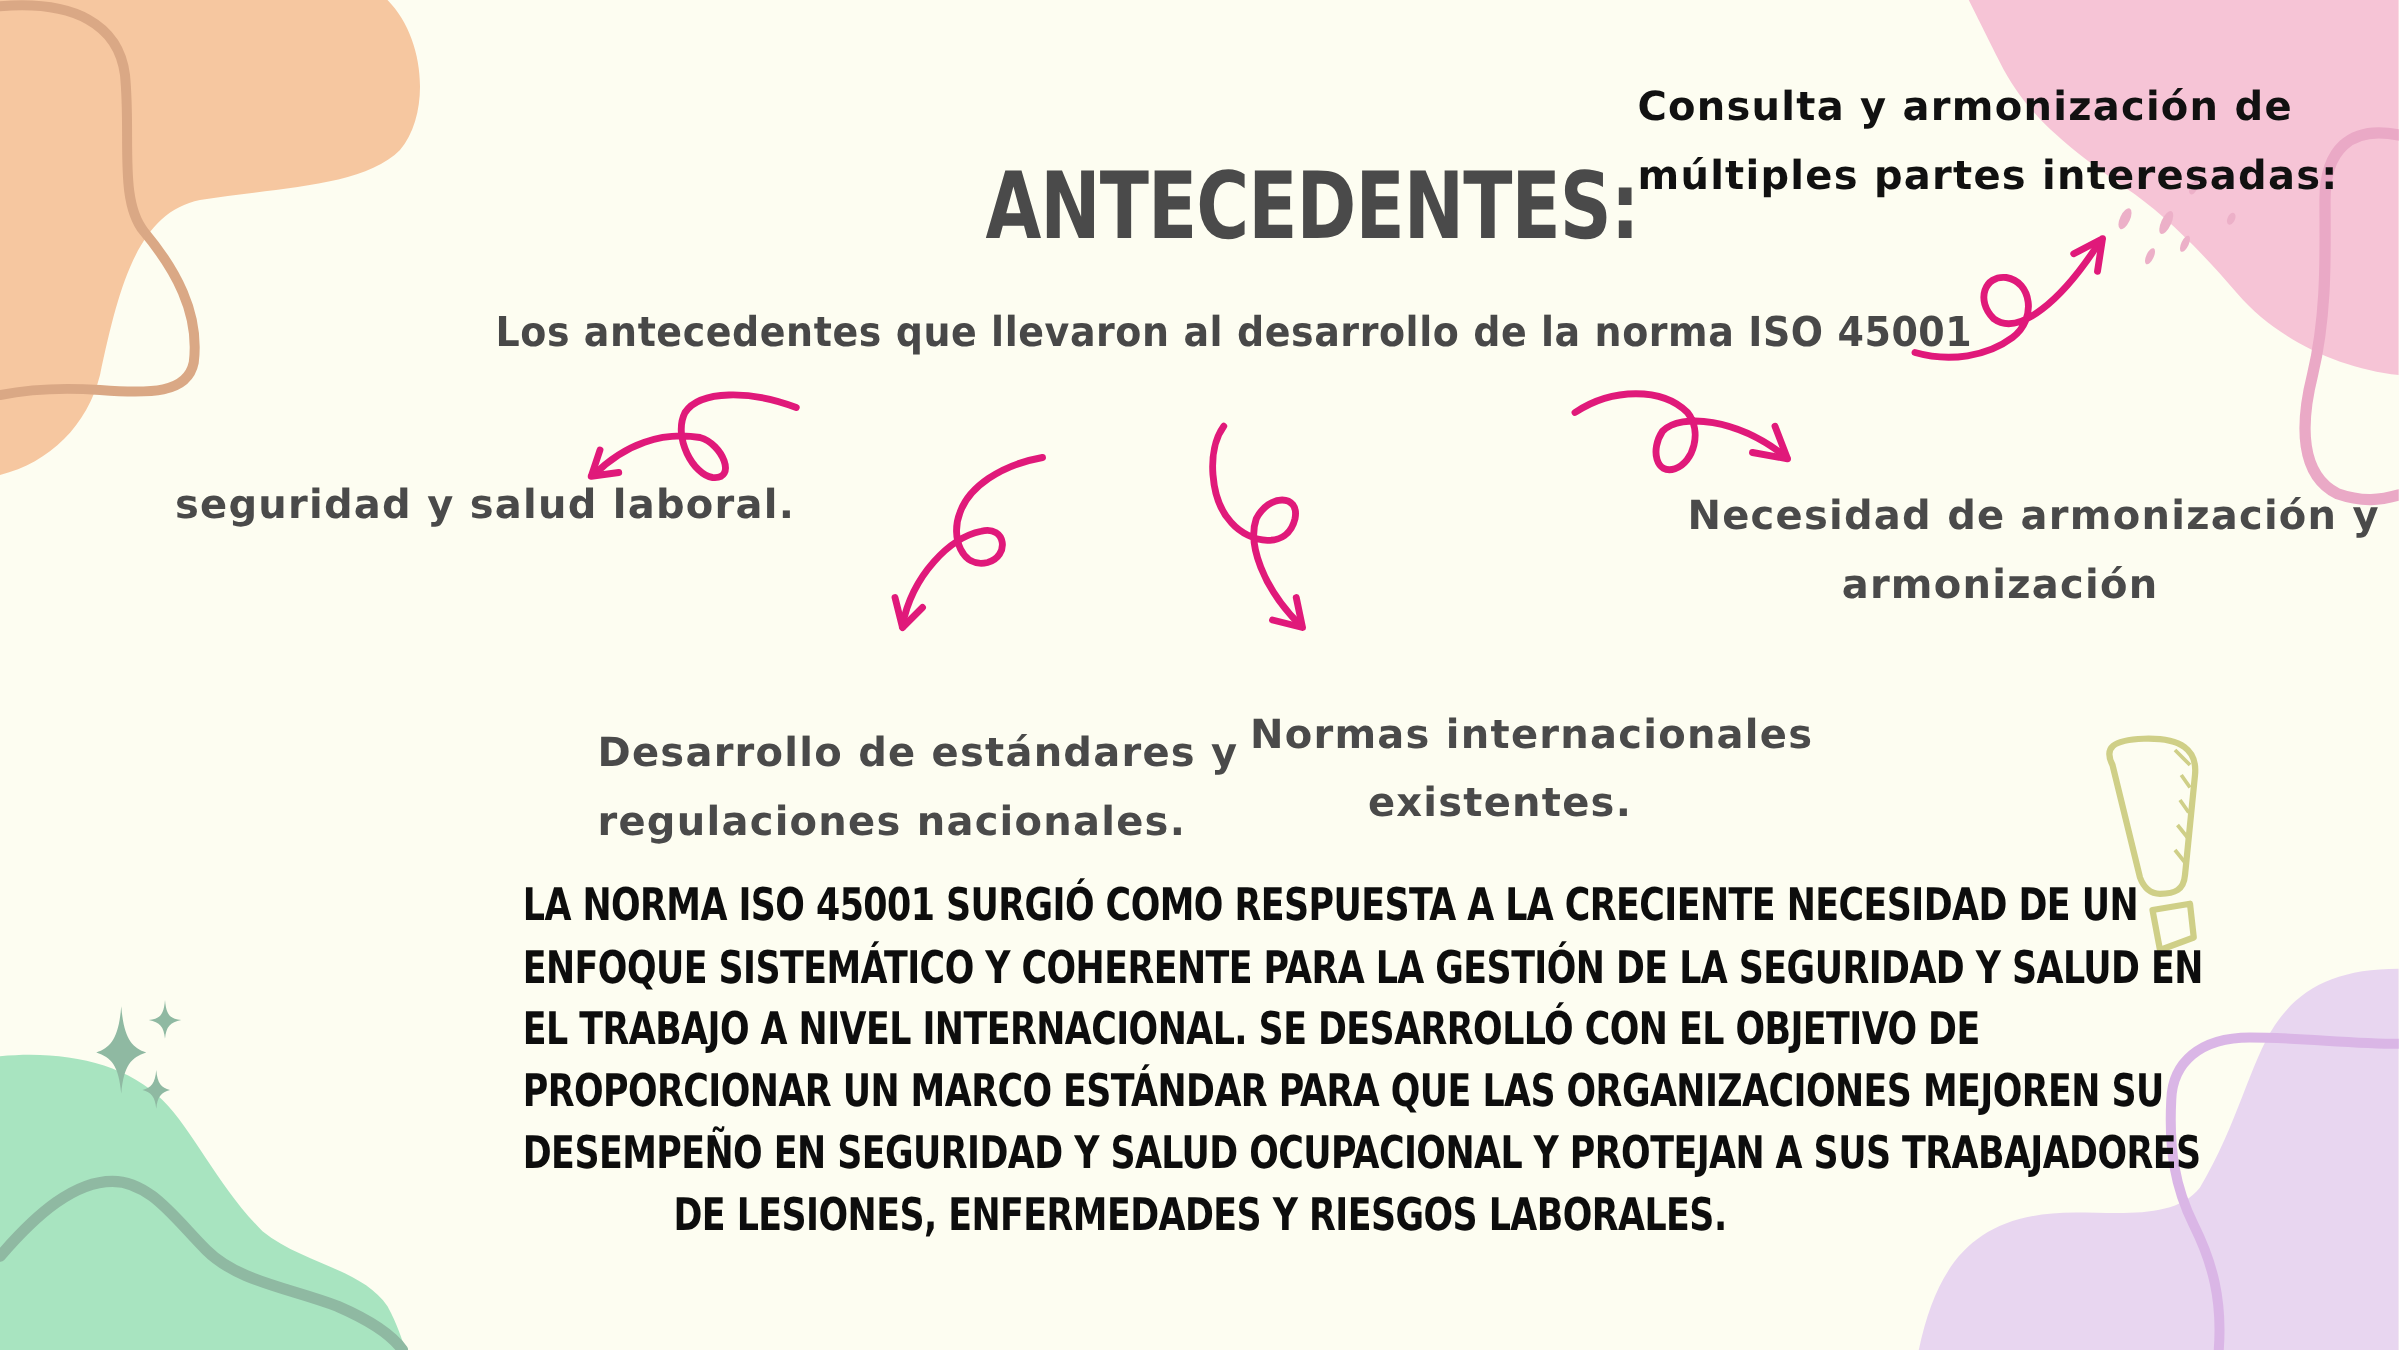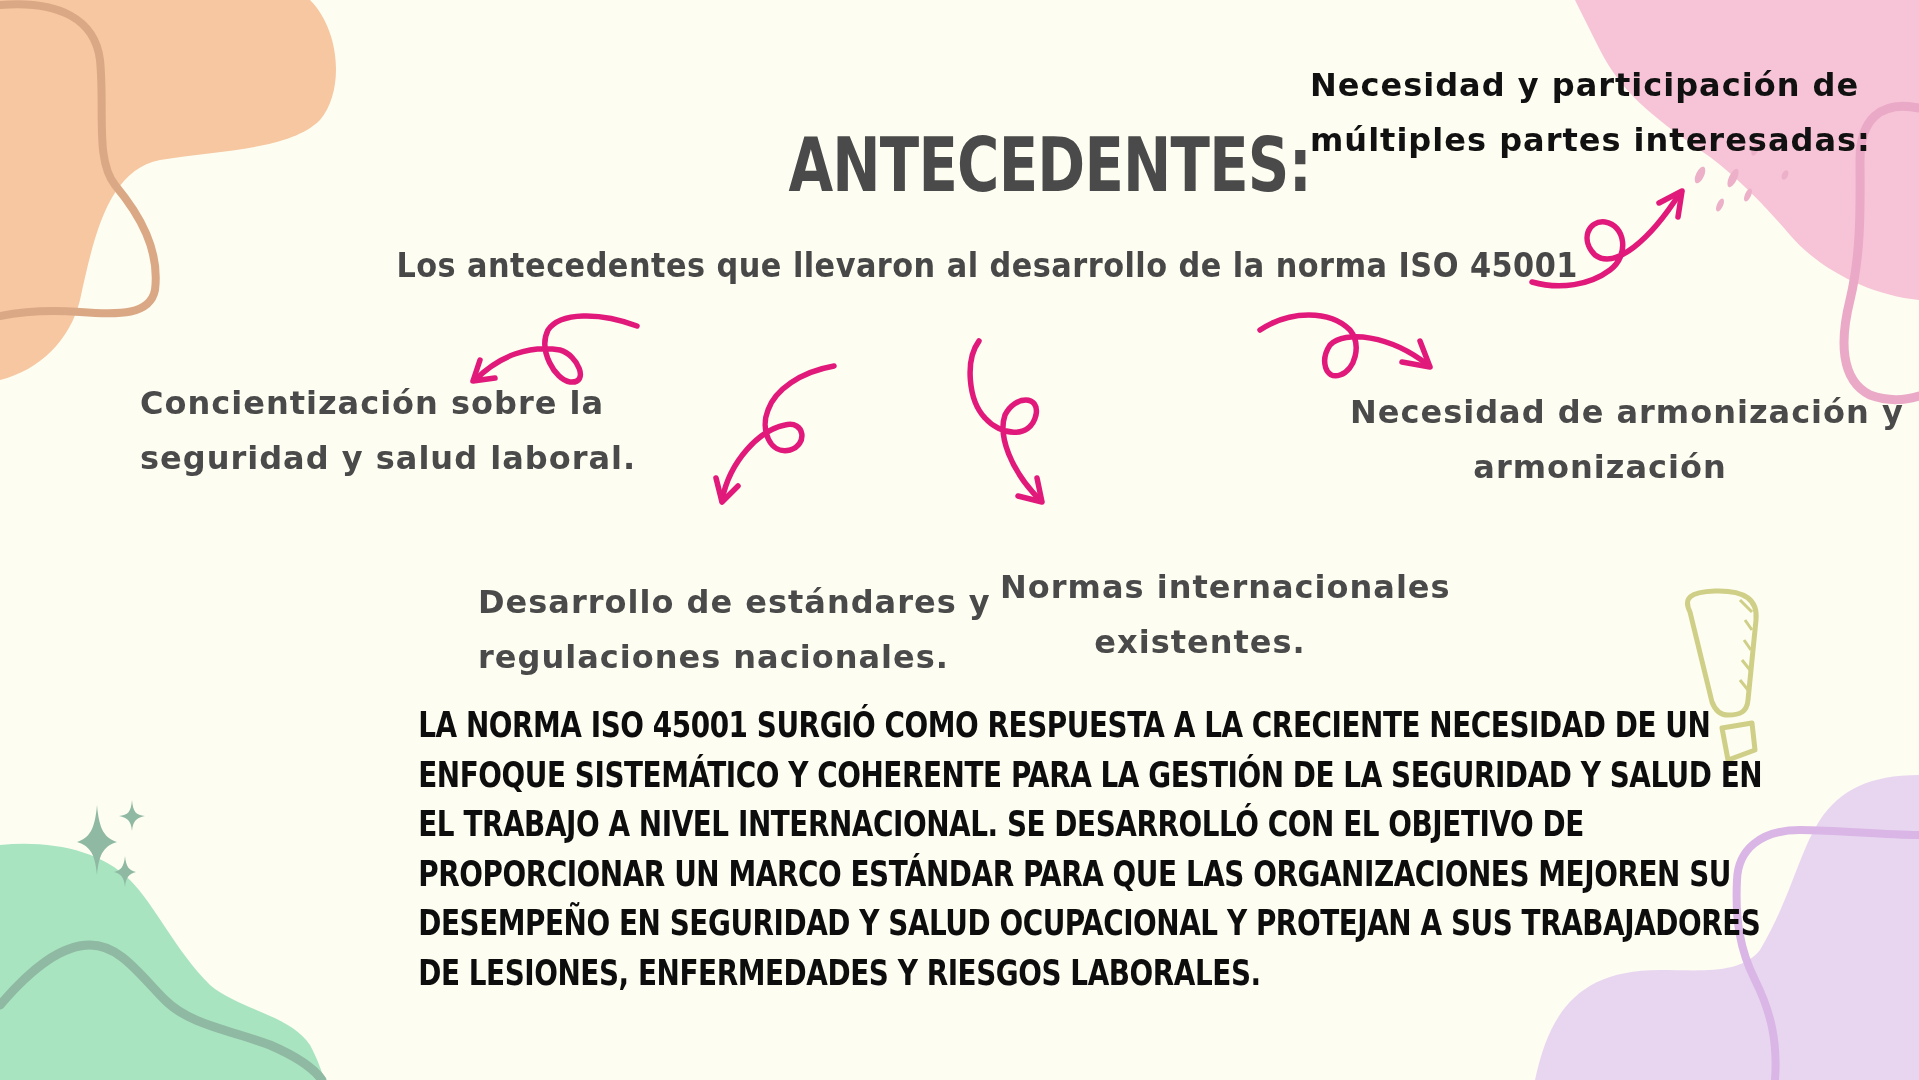--- a/index.html
+++ b/index.html
@@ -82,21 +82,21 @@
       color: #111;
       letter-spacing: 1px;
       white-space: nowrap;
     }
     .callout span { display: block; }
     .paragraph {
       position: absolute;
       left: 330px;
       top: 700px;
       width: 1260px;
-      text-align: left;
+      text-align: center;
       font-family: "DejaVu Sans Condensed", "DejaVu Sans", sans-serif;
       font-weight: bold;
       font-size: 36px;
       line-height: 49.5px;
       color: #0d0d0d;
       letter-spacing: -0.5px;
     }
     .paragraph span {
       display: block;
       white-space: nowrap;
@@ -159,26 +159,25 @@
     <path d="M1532,282 C1560,290 1590,285 1610,270 C1630,255 1625,225 1605,222 C1588,220 1580,240 1595,255 C1615,270 1650,240 1680,193"></path>
     <path d="M1682,191 L1659,203 M1682,191 L1678,217"></path>
   </g>
 </svg>
 
 <div class="title">ANTECEDENTES:</div>
 
 <div class="subtitle">Los antecedentes que llevaron al desarrollo de la norma ISO 45001</div>
 
 <div class="callout">
-  <span>Necesidad y participación de</span>
+  <span>Consulta y armonización de</span>
   <span>múltiples partes interesadas:</span>
 </div>
 
 <div class="bullet b1">
-  <span>Concientización sobre la</span>
   <span>seguridad y salud laboral.</span>
 </div>
 
 <div class="bullet b2">
   <span>Desarrollo de estándares y</span>
   <span>regulaciones nacionales.</span>
 </div>
 
 <div class="bullet b3">
   <span>Normas internacionales</span>

